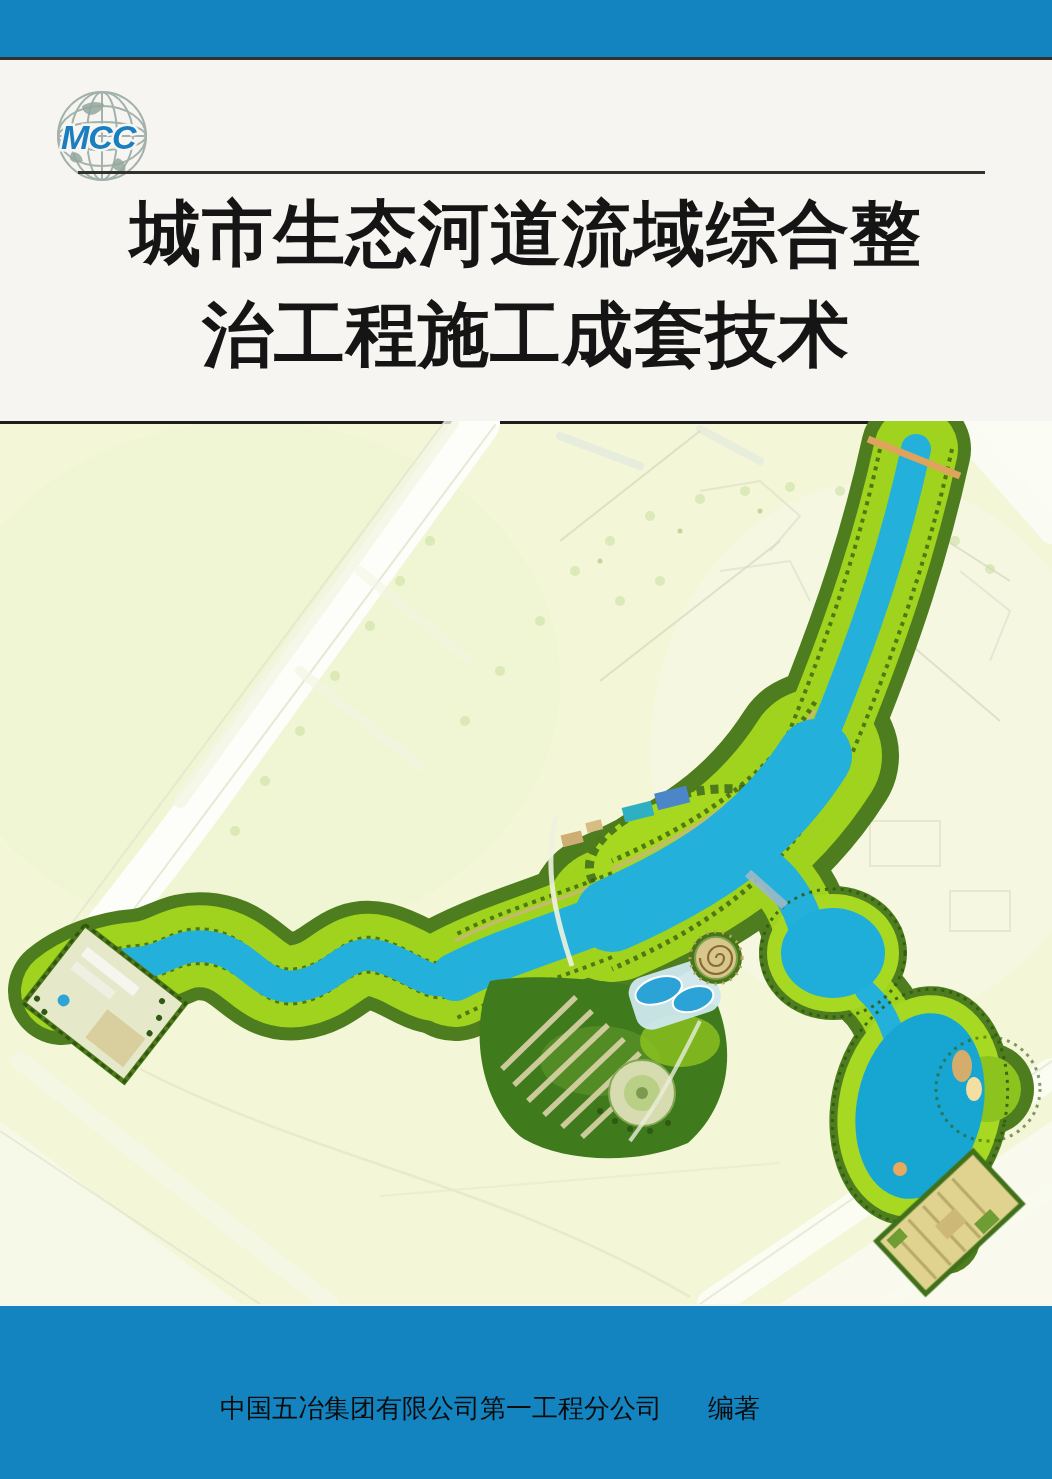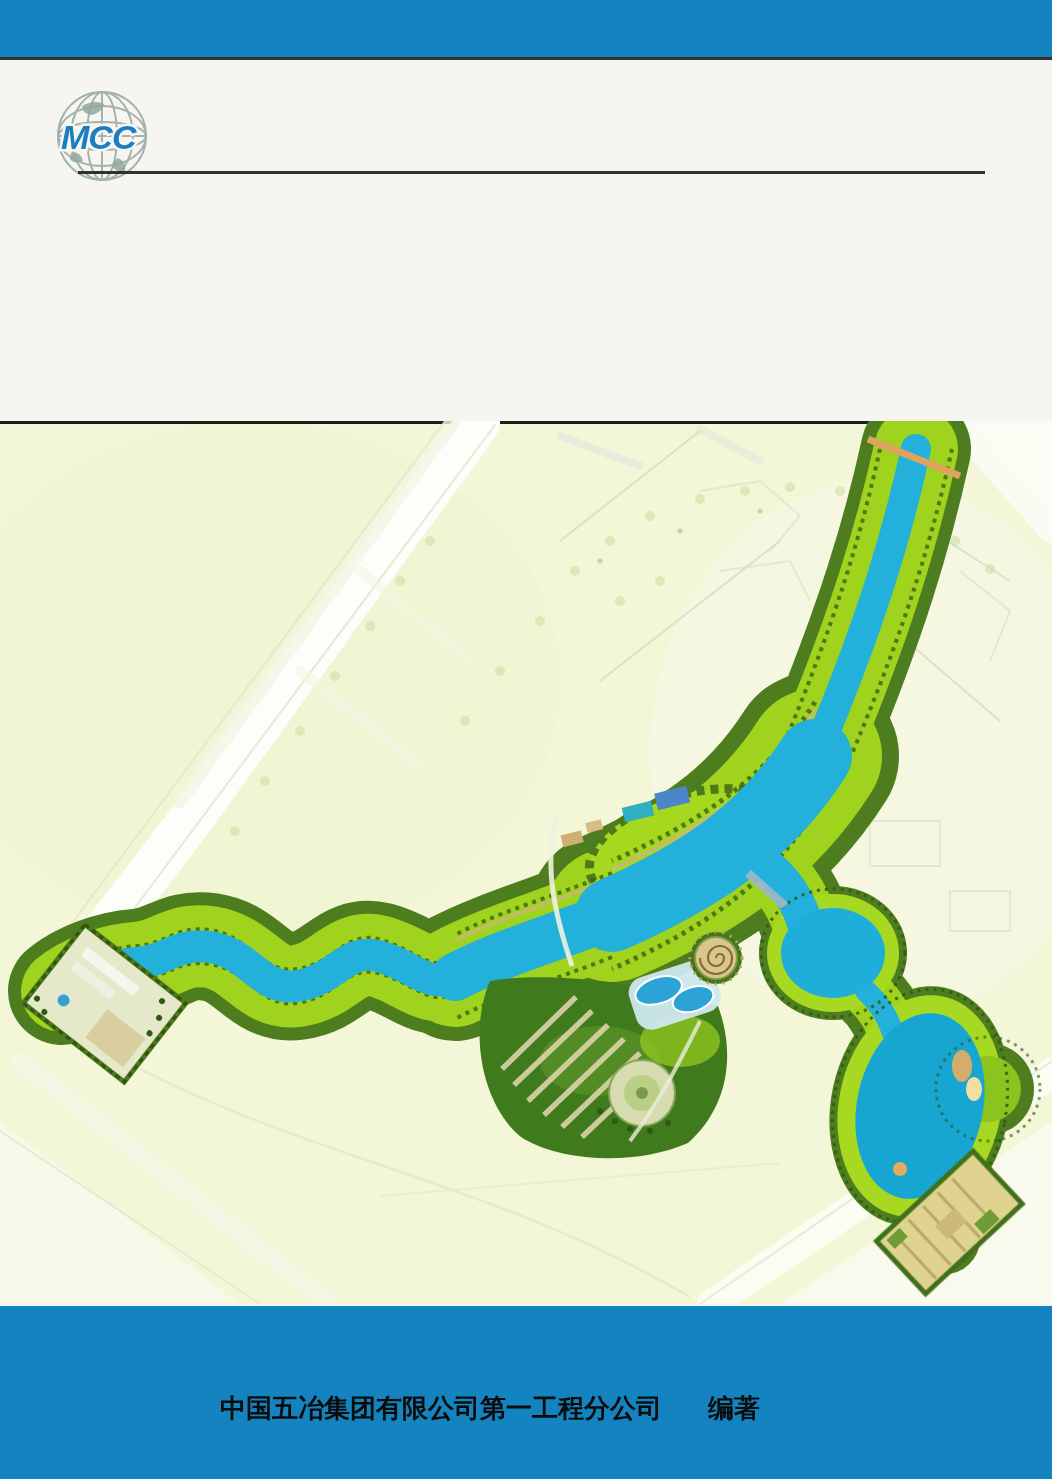--- a/index.html
+++ b/index.html
@@ -20,21 +20,21 @@
   }
   .header-rule{position:absolute;left:78px;top:171px;width:907px;height:3px;background:#32322d;}
   .title-block{position:absolute;left:0;top:183px;width:1052px;text-align:center;}
   .title-line{
     font-size:71px;line-height:101px;font-weight:900;color:#151515;
     letter-spacing:1px;white-space:nowrap;
   }
   .map-wrap{position:absolute;left:0;top:421px;width:1052px;height:883px;}
   .footer-line{
     position:absolute;left:0;top:1391px;width:980px;text-align:center;
-    font-size:26px;font-weight:bold;color:#0b0b0b;white-space:nowrap;
+    font-size:26px;font-weight:normal;color:#0b0b0b;white-space:nowrap;
   }
   .footer-gap{display:inline-block;width:46px;}
 </style>
 </head>
 <body>
 
 <div class="cover">
 
   <div class="band band-top"></div>
   <div class="band-top-rule"></div>
@@ -52,20 +52,24 @@
     <g fill="#94a8a0" stroke="none" opacity="0.85">
       <path d="M30,18 q12,-7 22,-2 q-2,9 -13,11 q-9,-2 -9,-9 Z"></path>
       <path d="M66,70 q9,4 7,13 q-9,2 -13,-5 q2,-6 6,-8 Z"></path>
       <path d="M20,64 q9,0 11,9 q-9,4 -13,-2 q0,-5 2,-7 Z"></path>
     </g>
     <text x="9" y="61" font-size="34" font-weight="bold" font-style="italic" fill="#1b7ec0" stroke="#f6f6f2" stroke-width="5" paint-order="stroke" letter-spacing="-1">MCC</text>
   </svg>
 
   <div class="header-rule"></div>
 
+  <div class="title-block">
+    <div class="title-line">城市生态河道流域综合整</div>
+    <div class="title-line">治工程施工成套技术</div>
+  </div>
 
   <div class="map-wrap">
   <svg width="1052" height="883" viewBox="0 0 1052 883">
 
     <g>
       <rect x="0" y="0" width="1052" height="883" fill="#f3f6d7"></rect>
       <ellipse cx="250" cy="260" rx="310" ry="260" fill="#eef3cf" opacity="0.45"></ellipse>
       <ellipse cx="880" cy="330" rx="230" ry="270" fill="#f7f9e6" opacity="0.6"></ellipse>
       <rect x="0" y="0" width="1052" height="3" fill="#1d1d1b"></rect>
     </g>

